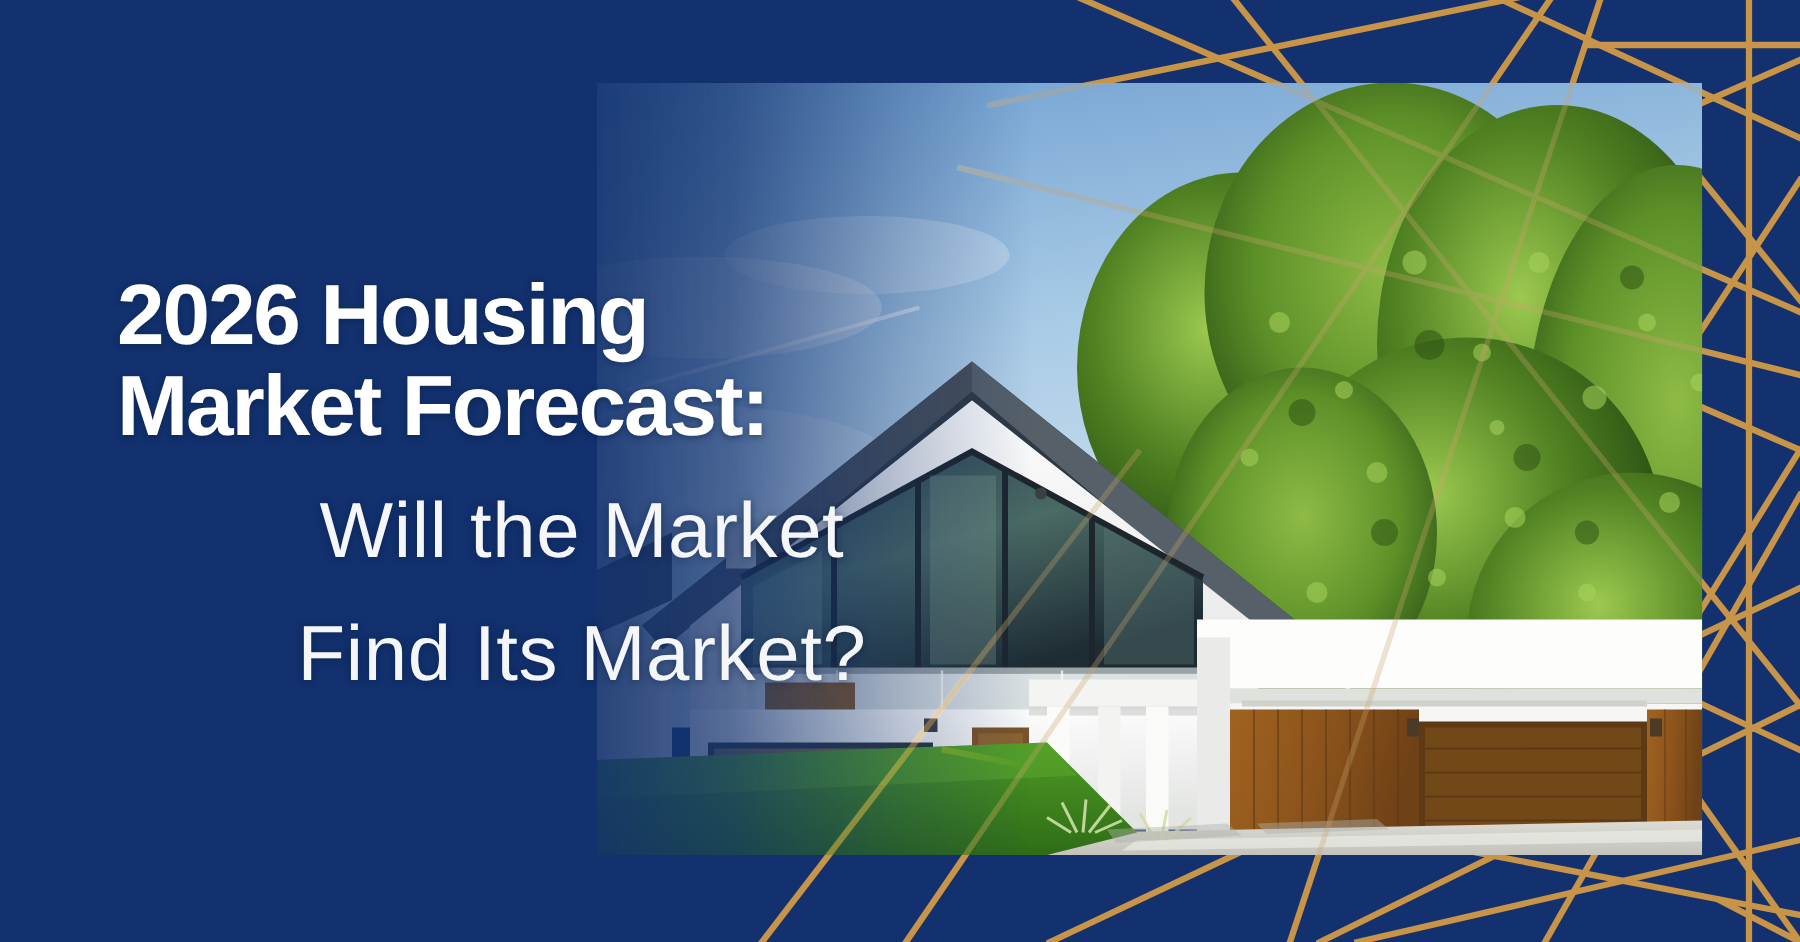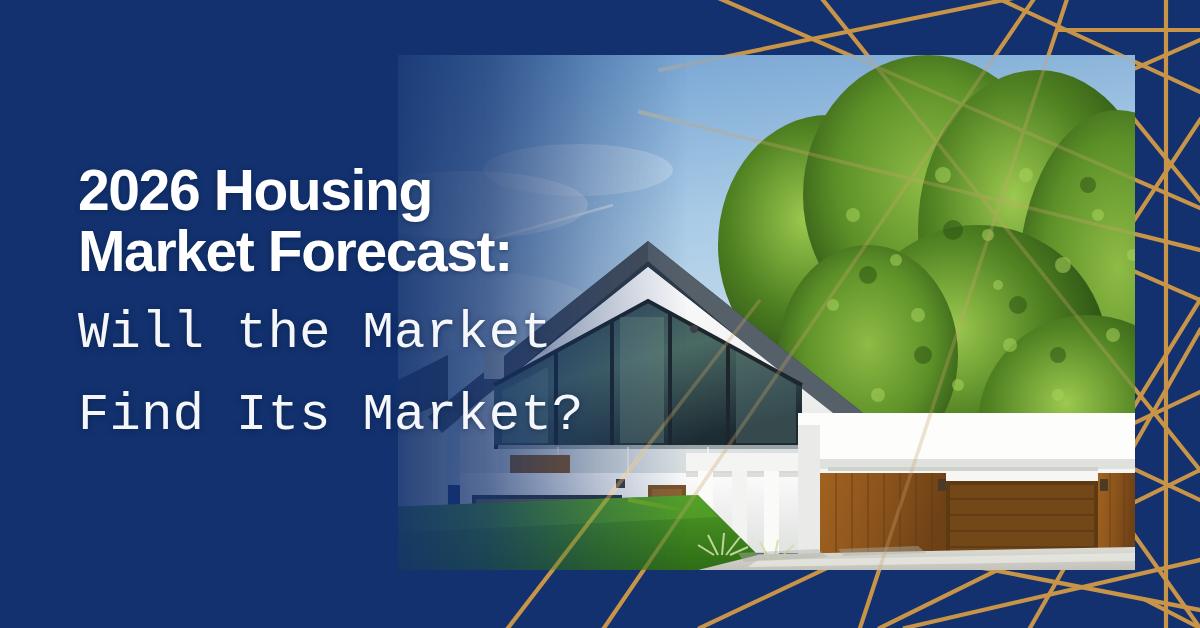--- a/index.html
+++ b/index.html
@@ -64,46 +64,47 @@
     z-index: 3;
     opacity: 0.42;
     pointer-events: none;
     mix-blend-mode: normal;
   }
 
   
   #text-block {
     position: absolute;
     left: 78px;
-    top: 160px;
+    top: 180px;
     z-index: 5;
     width: 620px;
   }
 
   .headline {
     font-family: "Liberation Sans", sans-serif;
     font-weight: 700;
     font-size: 57px;
     line-height: 61px;
     letter-spacing: -1.4px;
     color: #ffffff;
     white-space: nowrap;
     text-shadow: 0 1px 5px rgba(8,26,60,0.50);
   }
 
   .subhead {
     margin-top: 22px;
-    font-family: Liberation Mono, monospace;
+    font-family: Liberation Sans, sans-serif;
     font-weight: 300;
     font-size: 52px;
     line-height: 60px;
     letter-spacing: 0.4px;
     color: #f4f6fa;
     white-space: nowrap;
     text-shadow: 0 1px 6px rgba(8,26,60,0.55);
+    text-align: center;
   }
 </style>
 </head>
 <body>
 
 <div id="banner">
 
   <svg id="geo-pattern" viewBox="0 0 1200 628" preserveAspectRatio="none" aria-hidden="true">
     <g stroke="#c89448" stroke-width="4.2" fill="none" stroke-linecap="square">
 

